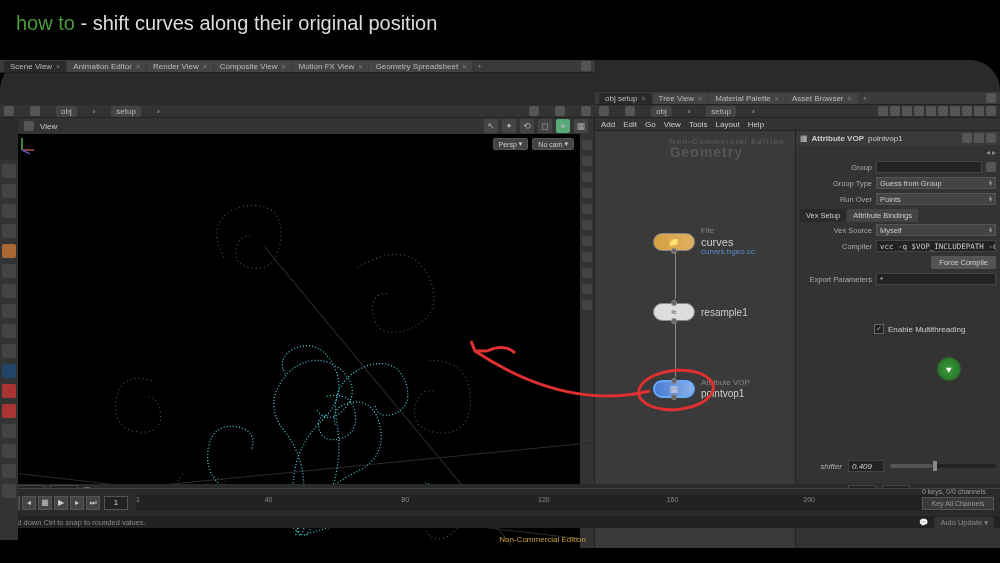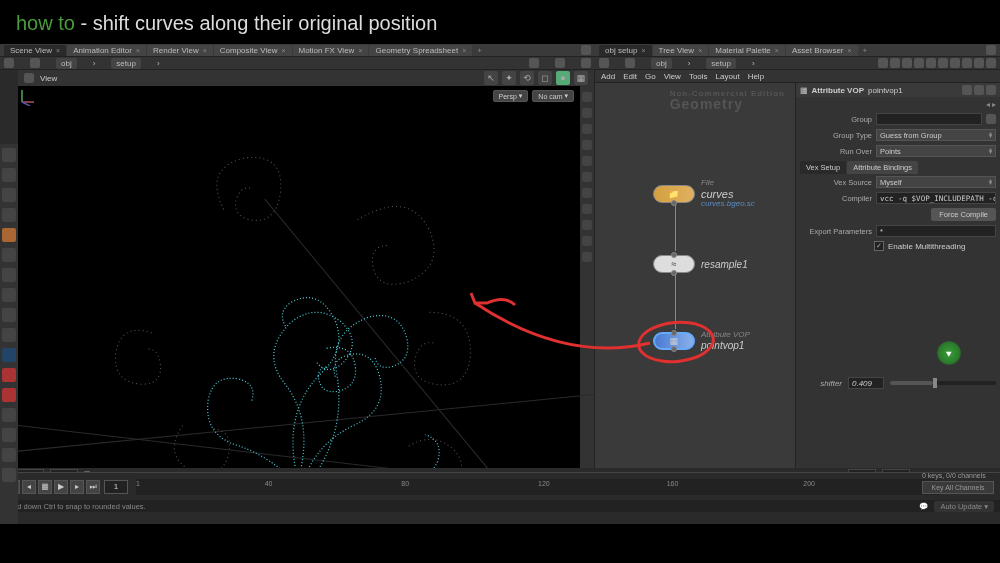--- a/index.html
+++ b/index.html
@@ -1,21 +1,21 @@
 <!DOCTYPE html>
 <html><head>
 <meta charset="utf-8">
 <style>
 * { margin:0; padding:0; box-sizing:border-box; font-family: Arial, sans-serif; }
 body { background:#000; width:1000px; height:563px; overflow:hidden; position:relative; color:#ccc; font-size:10px; }
 .title-overlay { position:absolute; top:12px; left:16px; width:100%; font-size:20px; z-index:100; }
 .title-overlay .green { color:#4a9c3a; }
 .title-overlay .white { color:#ddd; }
 
-.app { position:absolute; top:44px; left:0; width:1000px; height:480px; background:#2a2a2a; }
+.app { position:absolute; top:60px; left:0; width:1000px; height:480px; background:#2a2a2a;border-radius:30px; }
 
 
 .tab-row { height:13px; background:#3a3a3a; border-bottom:1px solid #222; display:flex; align-items:center; padding:0 4px; gap:1px; font-size:8px; color:#bbb; }
 .tab-row.secondary { height:13px; background:#333;gap:16px; }
 .tab { padding:1px 6px; background:#444; border-radius:2px 2px 0 0; cursor:pointer; display:flex; align-items:center; gap:4px;}
 .tab.active { background:#2a2a2a; }
 .tab .x { color:#888; font-size:7px;}
 .plus-tab { padding:1px 4px; color:#888; cursor:pointer;}
 .crumb-item { padding:1px 5px; background:#444; border-radius:2px; font-size:8px;}
 .icon-sq { width:10px; height:10px; background:#555; border-radius:2px; display:inline-block;}
@@ -49,21 +49,21 @@
 
 .right-body { flex:1; display:flex; }
 .network { flex:1; background:#3a3a3a; position:relative; }
 .net-watermark { position:absolute; top:6px; right:10px; color:#555; font-size:14px; font-weight:bold; letter-spacing:1px;}
 .net-watermark .small { font-size:8px; color:#555; display:block; margin-bottom:-2px;}
 
 .node { position:absolute; display:flex; align-items:center; gap:6px; }
 .node-body { width:42px; height:18px; border-radius:9px; border:1px solid #888; display:flex; align-items:center; justify-content:center; font-size:9px; position:relative;}
 .node-body .in-dot { position:absolute; top:-4px; left:50%; transform:translateX(-50%); width:6px; height:6px; background:#666; border-radius:50%; border:1px solid #888;}
 .node-body .out-dot { position:absolute; bottom:-4px; left:50%; transform:translateX(-50%); width:6px; height:6px; background:#666; border-radius:50%; border:1px solid #888;}
-.node-labels { font-size:9px; color:#ccc; line-height:1.1;font-style:italic;}
+.node-labels { font-size:9px; color:#ccc; line-height:1.1;}
 .node-labels .type { color:#888; font-size:8px;}
 .node-labels .file { color:#5a8cc4; font-size:8px;}
 .wire { position:absolute; width:1px; background:#888; left:50%;}
 
 .node-file .node-body { background:linear-gradient(90deg,#d4a040,#e0b060); }
 .node-resample .node-body { background:#ddd; color:#333;}
 .node-vop .node-body { background:linear-gradient(90deg,#4a7ad4,#88b0e8); border:2px solid #6af;}
 
 .red-circle { position:absolute; width:78px; height:42px; border:3px solid #e03030; border-radius:50%; transform:rotate(-5deg);}
 .red-arrow { position:absolute; pointer-events:none;}
@@ -149,21 +149,21 @@
       </div>
     <div class="tab">
         <span>Geometry Spreadsheet</span>
         <span class="x">×</span>
       </div>
     <div class="plus-tab">+</div>
     <div style="flex:1"></div>
     <span class="icon-sq"></span>
   </div>
 
-  <div class="tab-row" style="width:405px; float:left;">
+  <div class="tab-row" style="width:405px; float:left;margin-top:32px;">
     <div class="tab active">
         <span>obj setup</span>
         <span class="x">×</span>
       </div>
     <div class="tab">
         <span>Tree View</span>
         <span class="x">×</span>
       </div>
     <div class="tab">
         <span>Material Palette</span>
@@ -414,21 +414,21 @@
             <div class="param-label">Compiler</div>
             <div class="param-field" style="font-family:monospace;overflow:hidden;white-space:nowrap;">vcc -q $VOP_INCLUDEPATH -o $VOP_OBJ</div>
           </div>
           <div class="param-row" style="justify-content:flex-end;">
             <div class="param-btn">Force Compile</div>
           </div>
           <div class="param-row">
             <div class="param-label">Export Parameters</div>
             <div class="param-field">*</div>
           </div>
-          <div class="param-row" style="padding-left:78px;">
+          <div class="param-row" style="padding-left:78px;margin-top:35px;">
             <span class="checkbox">✓</span>
             <span>Enable Multithreading</span>
           </div>
 
           <div class="shifter-row">
             <div class="shifter-label">shifter</div>
             <div class="shifter-val">0.409</div>
             <div class="shifter-slider">
               <div class="fill" style="width:41%"></div>
               <div class="thumb" style="left:41%"></div>

